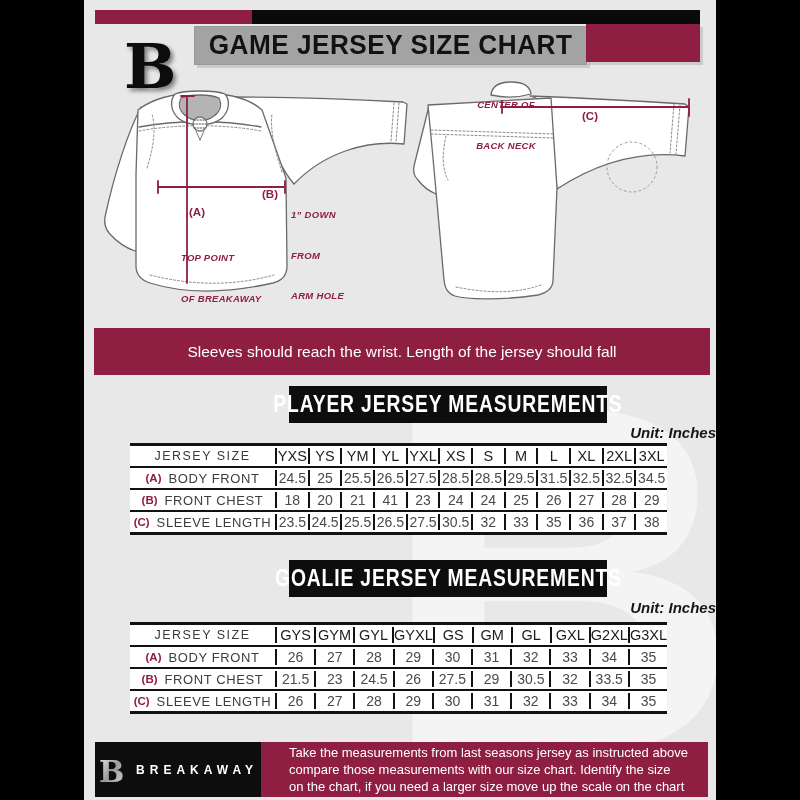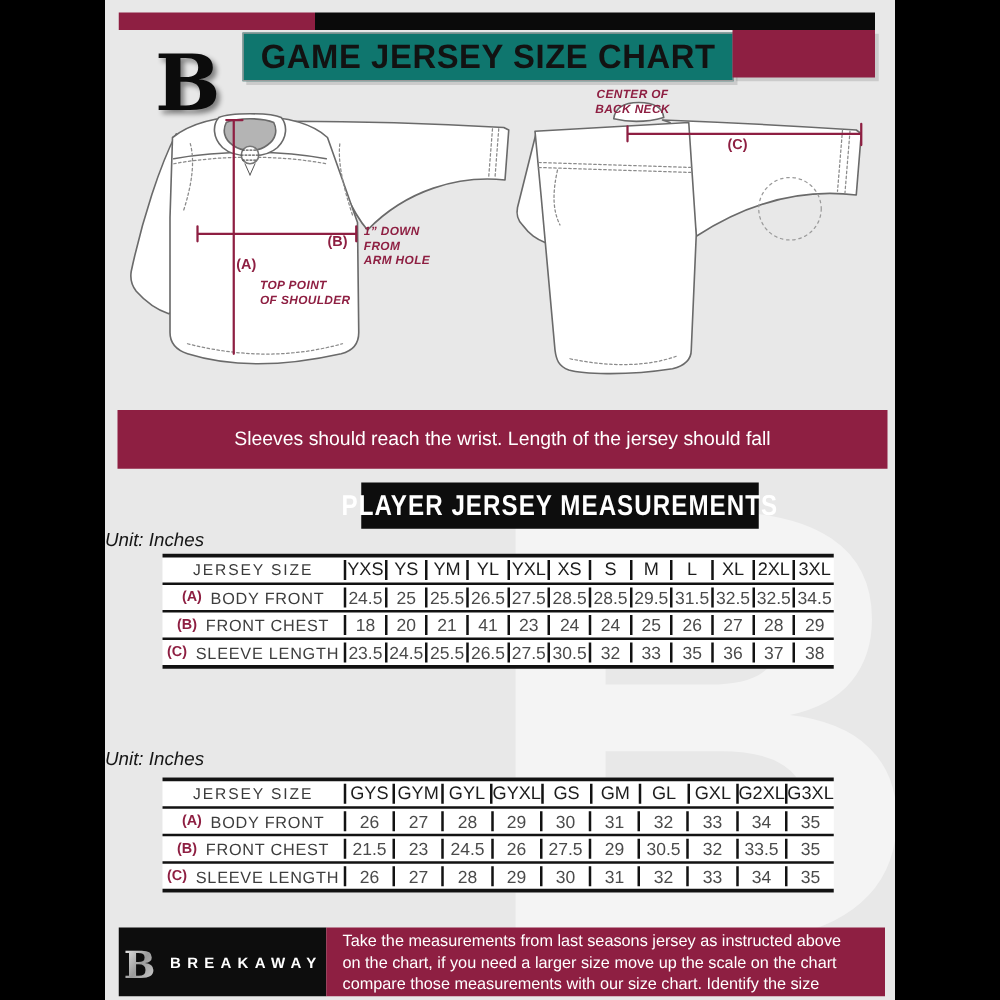--- a/index.html
+++ b/index.html
@@ -9,50 +9,50 @@
 
   
   .watermark{position:absolute;left:295px;top:330px;font-size:500px;line-height:1;
              font-weight:bold;color:rgba(255,255,255,0.5);z-index:1;user-select:none;}
 
   .z{position:absolute;z-index:2;}
 
   
   .topbar-maroon{left:11px;top:10px;width:157px;height:14px;background:#8e1f42;}
   .topbar-black{left:168px;top:10px;width:448px;height:14px;background:#0a0a0a;}
-  .title-band{left:110px;top:26px;width:391px;height:37px;background:#0f766e;border:1.5px solid #9a9a9a;
+  .title-band{left:110px;top:26px;width:391px;height:37px;background:#a3a3a3;border:1.5px solid #9a9a9a;
               display:flex;align-items:center;justify-content:center;box-shadow:3px 3px 0 rgba(0,0,0,0.12);}
   .title-band h1{margin:0;font-size:27px;font-weight:bold;color:#121212;letter-spacing:0.5px;white-space:nowrap;
                  transform:scaleX(0.97);}
   .maroon-block{left:502px;top:24px;width:114px;height:38px;background:#8e1f42;box-shadow:3px 3px 0 rgba(0,0,0,0.12);}
   .logo{left:28px;top:26px;width:70px;height:78px;filter:drop-shadow(3px 3px 2px rgba(0,0,0,0.45));}
 
   
   .anno{color:#8e1f42;font-style:italic;font-weight:bold;font-size:9.5px;line-height:11.5px;letter-spacing:0.3px;}
   .anno-key{color:#8e1f42;font-weight:bold;font-style:normal;font-size:11.5px;}
   .cbn{left:391px;top:70px;width:62px;text-align:center;}
   .c-key{left:498px;top:110px;}
   .b-key{left:178px;top:188px;}
   .a-key{left:105px;top:206px;}
-  .a-desc{left:124px;top:223px;}
+  .a-desc{left:97px;top:223px;}
   .b-desc{left:207px;top:180px;}
-  .anno span{display:block;}
+  .anno span{display:block;margin-top:29px;}
 
   
   .info-banner{left:10px;top:328px;width:616px;height:47px;background:#8e1f42;color:#fff;
                display:flex;flex-direction:column;align-items:center;justify-content:center;
                font-size:15.5px;line-height:21px;text-align:center;}
 
   
   .section-banner{left:50%;transform:translateX(-50%);width:318px;height:37px;background:#0d0d0d;
                   border-radius:0;color:#fff;display:flex;align-items:center;justify-content:center;margin-left:48px;}
   .section-banner span{font-size:23px;font-weight:bold;letter-spacing:1px;white-space:nowrap;transform:scaleX(0.84);}
   .banner-player{top:386px;}
   .banner-goalie{top:560px;}
-  .unit{left:0;width:632px;text-align:left;font-size:15px;font-weight:normal;font-style:italic;color:#161616;}
+  .unit{left:0;width:632px;text-align:right;font-size:15px;font-weight:bold;font-style:italic;color:#161616;}
   .unit-player{top:424px;}
   .unit-goalie{top:599px;}
 
   
   .mtable{left:46px;width:537px;background:#fff;border-top:3px solid #121212;border-bottom:3px solid #121212;}
   .t-player{top:443px;}
   .t-goalie{top:622px;}
   .mrow{display:flex;height:20px;align-items:center;}
   .mrow + .mrow{border-top:2.5px solid #121212;}
   .mlabel{width:145px;display:flex;align-items:center;justify-content:center;gap:7px;}
@@ -60,21 +60,21 @@
   .row-label{font-size:13px;letter-spacing:0.6px;color:#3d3d3d;}
   .mcell{flex:1;border-left:2.5px solid #121212;display:flex;align-items:center;justify-content:center;
          font-size:14px;color:#4a4a4a;}
   .mcell.hdr{font-weight:normal;color:#1c1c1c;font-size:14.5px;}
 
   
   .footer{left:11px;top:742px;width:613px;height:55px;display:flex;}
   .footer-black{width:166px;background:#0d0d0d;display:flex;align-items:center;justify-content:center;gap:7px;}
   .brand-word{color:#fff;font-weight:bold;font-size:12px;letter-spacing:5px;text-indent:5px;white-space:nowrap;}
   .footer-maroon{flex:1;background:#8e1f42;color:#fff;display:flex;flex-direction:column;justify-content:center;
-                 padding-left:13px;font-size:13px;line-height:17px;}
+                 padding-left:28px;font-size:13px;line-height:17px;}
 </style>
 </head>
 <body>
 
 <div class="stage">
   <div class="page">
 
     <div class="watermark">B</div>
 
     <div class="z topbar-maroon"></div>
@@ -122,21 +122,21 @@
 
     <div class="z anno cbn">
       <span>CENTER OF</span>
       <span>BACK NECK</span>
     </div>
     <div class="z anno-key c-key">(C)</div>
     <div class="z anno-key b-key">(B)</div>
     <div class="z anno-key a-key">(A)</div>
     <div class="z anno a-desc">
       <span>TOP POINT</span>
-      <span>OF SHOULDER</span>
+      <span>OF BREAKAWAY</span>
     </div>
     <div class="z anno b-desc">
       <span>1” DOWN</span>
       <span>FROM</span>
       <span>ARM HOLE</span>
     </div>
 
     <div class="z info-banner">
       <span>Sleeves should reach the wrist. Length of the jersey should fall</span>
     </div>
@@ -211,20 +211,23 @@
         <div class="mcell">30.5</div>
         <div class="mcell">32</div>
         <div class="mcell">33</div>
         <div class="mcell">35</div>
         <div class="mcell">36</div>
         <div class="mcell">37</div>
         <div class="mcell">38</div>
       </div>
     </div>
 
+    <div class="z section-banner banner-goalie">
+      <span>GOALIE JERSEY MEASUREMENTS</span>
+    </div>
     <div class="z unit unit-goalie">Unit: Inches</div>
 
     <div class="z mtable t-goalie">
       <div class="mrow">
         <div class="mlabel hdr-label">JERSEY SIZE</div>
         <div class="mcell hdr">GYS</div>
         <div class="mcell hdr">GYM</div>
         <div class="mcell hdr">GYL</div>
         <div class="mcell hdr">GYXL</div>
         <div class="mcell hdr">GS</div>
@@ -293,19 +296,19 @@
               <stop offset="0.5" stop-color="#9b9b9b"></stop>
               <stop offset="1" stop-color="#d8d8d8"></stop>
             </linearGradient>
           </defs>
           <text x="1" y="30" font-family="DejaVu Serif, serif" font-weight="bold" font-size="30" fill="url(#silver)">B</text>
         </svg>
         <span class="brand-word">BREAKAWAY</span>
       </div>
       <div class="footer-maroon">
         <span>Take the measurements from last seasons jersey as instructed above</span>
+        <span>compare those measurements  with our size chart. Identify the size</span>
         <span>on the chart, if you need a larger size move up the scale on the chart</span>
-        <span>compare those measurements  with our size chart. Identify the size</span>
       </div>
     </div>
 
   </div>
 </div>
 
 </body></html>

